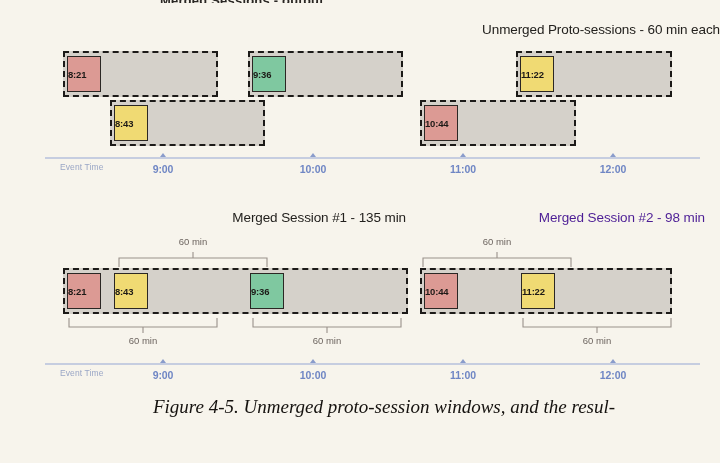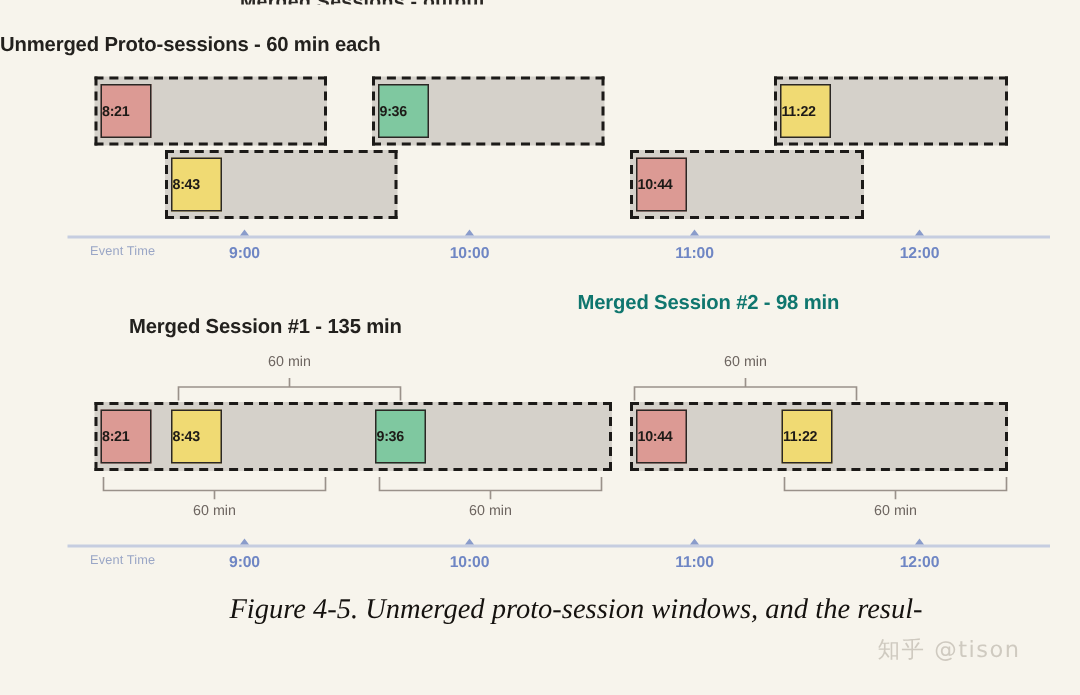--- a/index.html
+++ b/index.html
@@ -32,25 +32,25 @@
     color: #2a2724;
     font-size: 13px;
     font-weight: bold;
     letter-spacing: .2px;
   }
 
   
   .section-title {
     position: absolute;
     font-size: 13.5px;
-    font-weight: bold;
+    font-weight: normal;
     color: #23211e;
     letter-spacing: -0.1px;
     white-space: nowrap;
-    text-align: left;
+    text-align: right;
   }
 
   
   .window {
     position: absolute;
     box-sizing: border-box;
     background: #d5d1ca;
     border: 2px dashed #1c1a18;
   }
 
@@ -171,21 +171,21 @@
       <div class="axis-tick" style="left: 309.5px; top: 152.5px; border-bottom-color: rgb(138, 156, 203);"></div>
       <div class="axis-label" style="left: 313px; top: 163px; color: rgb(111, 134, 196);">10:00</div>
       <div class="axis-tick" style="left: 459.5px; top: 152.5px; border-bottom-color: rgb(138, 156, 203);"></div>
       <div class="axis-label" style="left: 463px; top: 163px; color: rgb(111, 134, 196);">11:00</div>
       <div class="axis-tick" style="left: 609.5px; top: 152.5px; border-bottom-color: rgb(138, 156, 203);"></div>
       <div class="axis-label" style="left: 613px; top: 163px; color: rgb(111, 134, 196);">12:00</div>
     </div>
 
   <div id="merged-titles-layer">
       <div class="section-title" style="left: 86px; width: 320px; top: 210px; color: rgb(35, 33, 30);">Merged Session #1 - 135 min</div>
-      <div class="section-title" style="left: 385px; width: 320px; top: 194px; color: #0f766e;">Merged Session #2 - 98 min</div>
+      <div class="section-title" style="left: 385px; width: 320px; top: 210px; color: #4c1d95;">Merged Session #2 - 98 min</div>
     </div>
   <div id="merged-layer">
       <div class="bracket" style="left: 118px; top: 252px;">
         <svg width="150" height="16">
           <path d="M1,15 L1,6 L149,6 L149,15 M75,6 L75,0" fill="none" stroke="#9a918a" stroke-width="1.1"></path>
         </svg>
       </div>
       <div class="bracket-label" style="left: 193px; top: 236px; color: rgb(109, 101, 96);">60 min</div>
       <div class="bracket" style="left: 422px; top: 252px;">
         <svg width="150" height="16">
@@ -237,15 +237,14 @@
       <div class="axis-tick" style="left: 459.5px; top: 358.5px; border-bottom-color: rgb(138, 156, 203);"></div>
       <div class="axis-label" style="left: 463px; top: 369px; color: rgb(111, 134, 196);">11:00</div>
       <div class="axis-tick" style="left: 609.5px; top: 358.5px; border-bottom-color: rgb(138, 156, 203);"></div>
       <div class="axis-label" style="left: 613px; top: 369px; color: rgb(111, 134, 196);">12:00</div>
     </div>
 
   <div class="caption" style="top:396px;">
     <span>Figure 4-5. Unmerged proto-session windows, and the resul-</span>
   </div>
 
-  <div class="watermark" style="left:585px;top:424px;">知乎 @tison</div>
 
 </div>
 
 </body></html>

